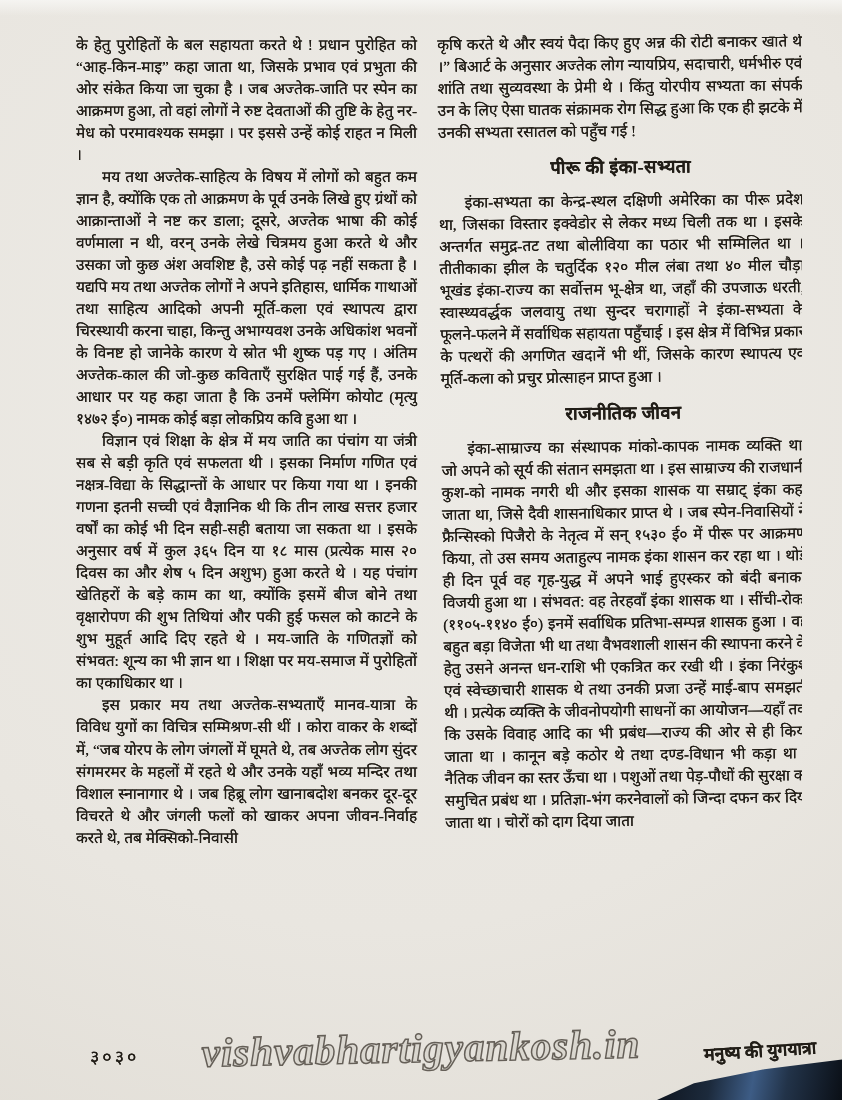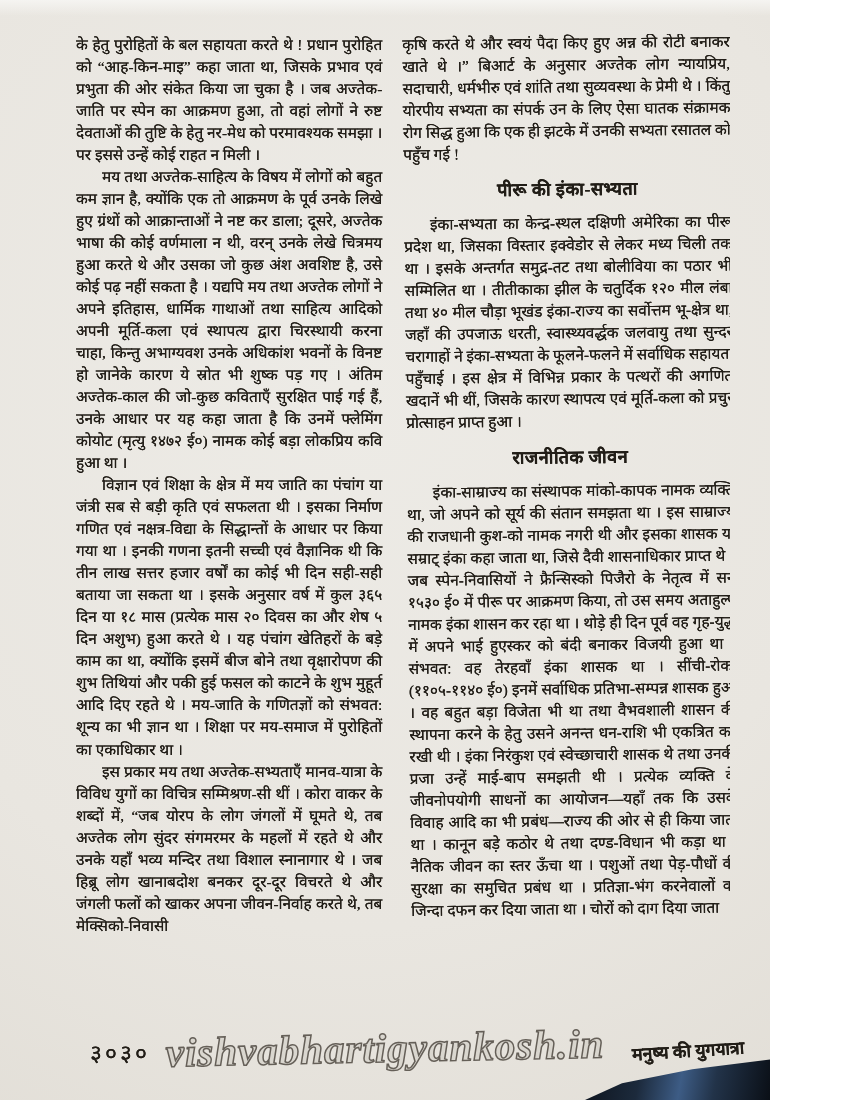--- a/index.html
+++ b/index.html
@@ -1,18 +1,18 @@
 <!DOCTYPE html>
 <html><head>
 <meta charset="utf-8">
 <style>
   html, body { margin: 0; padding: 0; }
   .page {
     position: relative;
-    width: 770px;
+    width: 842px;
     height: 1100px;
     overflow: hidden;
     background: radial-gradient(ellipse 120% 90% at 45% 35%, #edebe6 0%, #e9e6e0 55%, #dfdbd3 100%);
     font-family: "Liberation Serif", "DejaVu Serif", serif;
     color: #211d17;
   }
   .edge-top {
     position: absolute; top: 0; left: 0; right: 0; height: 16px;
     background: linear-gradient(#f5f4f1, rgba(245,244,241,0));
     pointer-events: none;
@@ -36,21 +36,21 @@
     font-size: 18px;
     font-weight: 700;
     text-align: center;
     margin: 13px 0 9px 0;
     letter-spacing: 0.5px;
     text-shadow: 0 0 0.5px currentColor;
   }
   .right-col { transform: rotate(-0.6deg); transform-origin: top left; }
   .pageno {
     position: absolute; left: 90px; bottom: 32px;
-    font-size: 23px; letter-spacing: 3px;
+    font-size: 18px; letter-spacing: 3px;
     text-shadow: 0 0 0.5px currentColor;
   }
   .watermark {
     position: absolute; left: 50%; bottom: 28px;
     transform: translateX(-50%) rotate(-1.2deg);
     font-size: 41px; font-style: italic; font-weight: 700;
     letter-spacing: 1px; white-space: nowrap;
     color: rgba(195,191,183,0.35);
     -webkit-text-stroke: 1.5px rgba(70,64,56,0.8);
   }

